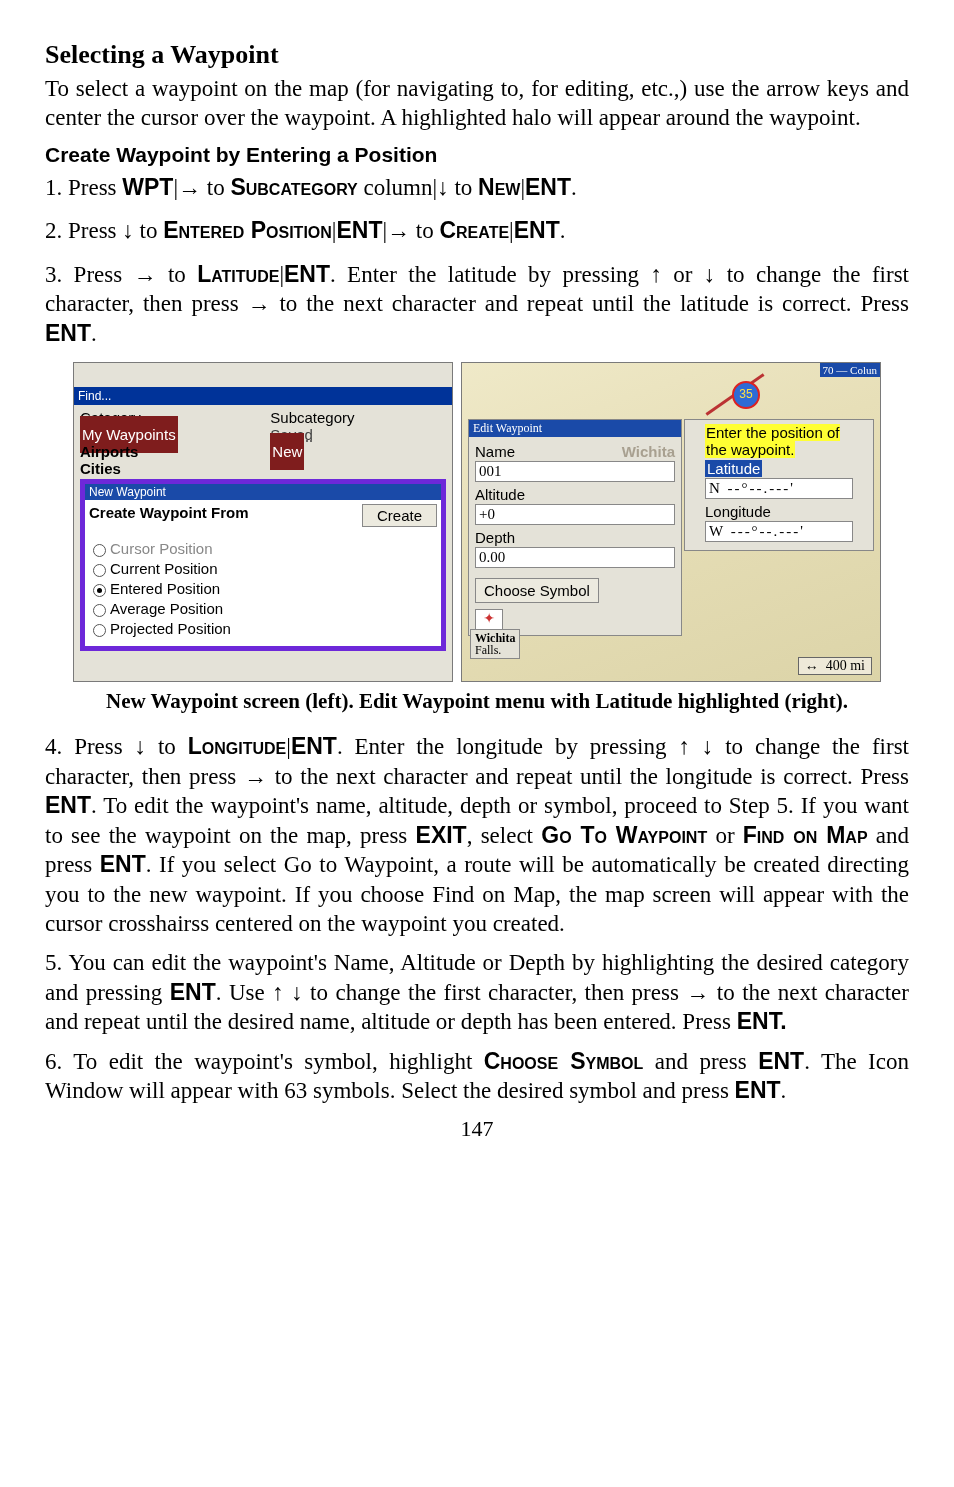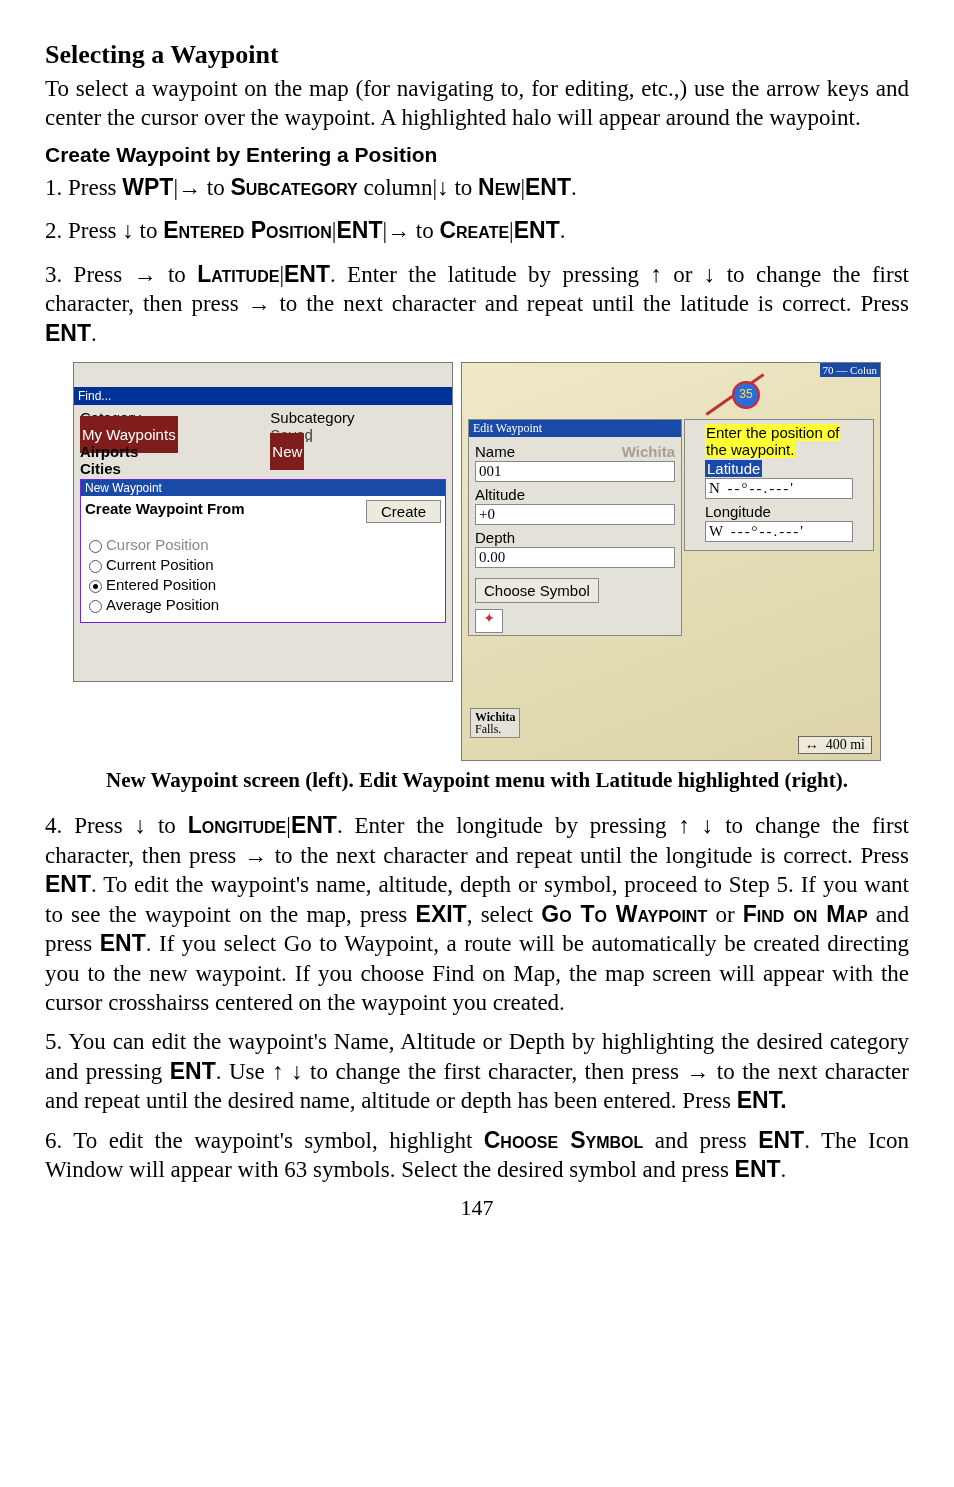--- a/index.html
+++ b/index.html
@@ -43,37 +43,37 @@
     justify-content: center;
     gap: 8px;
     margin: 10px 0 6px 0;
   }
   .shot {
     border: 1px solid #7a7a7a;
     background: #e4e2d8;
     box-sizing: border-box;
   }
   .shot.left { width: 380px; height: 320px; }
-  .shot.right { width: 420px; height: 399px; position: relative; text-decoration: underline; }
+  .shot.right { width: 420px; height: 320px; position: relative; text-decoration: underline; }
 
   
   .titlebar {
     background: #003399;
     color: #fff;
     font-family: Tahoma, Arial, sans-serif;
     font-size: 12px;
     padding: 2px 4px;
     margin-top: 24px;
   }
   .panel-body { padding: 4px 6px; font-family: Tahoma, Arial, sans-serif; font-size: 15px; }
   .lbl { color: #000; }
   .highlighted-row { background: #7f1d1d; color: #fff; padding: 10px 2px; }
   .dotted { text-decoration: underline dotted; color: #404040; }
   .listbox {
-    border: 1px solid #6d28d9;
+    border: 5px solid #6d28d9;
     background: #fff;
     margin-top: 2px;
   }
   .sec-title { background:#1a4aa8; color:#fff; font-size:12px; padding:1px 4px; }
   .opts { padding: 6px 8px; }
   .opt { margin: 3px 0; font-size: 15px; }
   .opt .radio {
     display:inline-block; width:11px; height:11px; border:1px solid #555; border-radius:50%;
     vertical-align:middle; margin-right:4px; background:#fff;
   }
@@ -194,20 +194,21 @@
           <div class="sec-title">New Waypoint</div>
           <div style="display:flex; align-items:flex-start; padding:4px;">
             <div style="flex:1; font-weight:bold;">Create Waypoint From</div>
             <div class="btn">Create</div>
           </div>
           <div class="opts">
             <div class="opt grey"><span class="radio"></span><span>Cursor Position</span></div>
             <div class="opt"><span class="radio"></span><span>Current Position</span></div>
             <div class="opt"><span class="radio sel"></span><span class="hl">Entered Position</span></div>
             <div class="opt"><span class="radio"></span><span>Average Position</span></div>
+            <div class="opt"><span class="radio"></span><span>Projected Position</span></div>
           </div>
         </div>
       </div>
     </div>
 
     <div class="shot right">
       <div class="mapbg"></div>
       <div class="colun-badge">70 — Colun</div>
       <div class="road" style="top:30px; right:110px;"></div>
       <div class="shield" style="top:18px; right:120px;">35</div>

